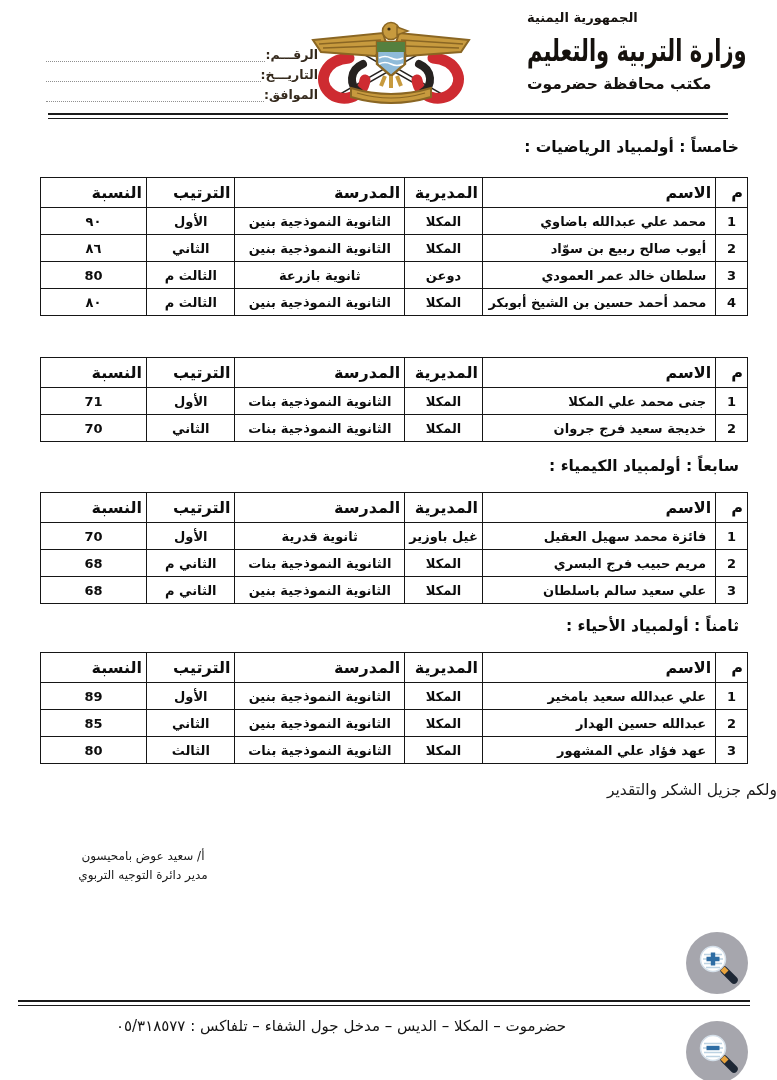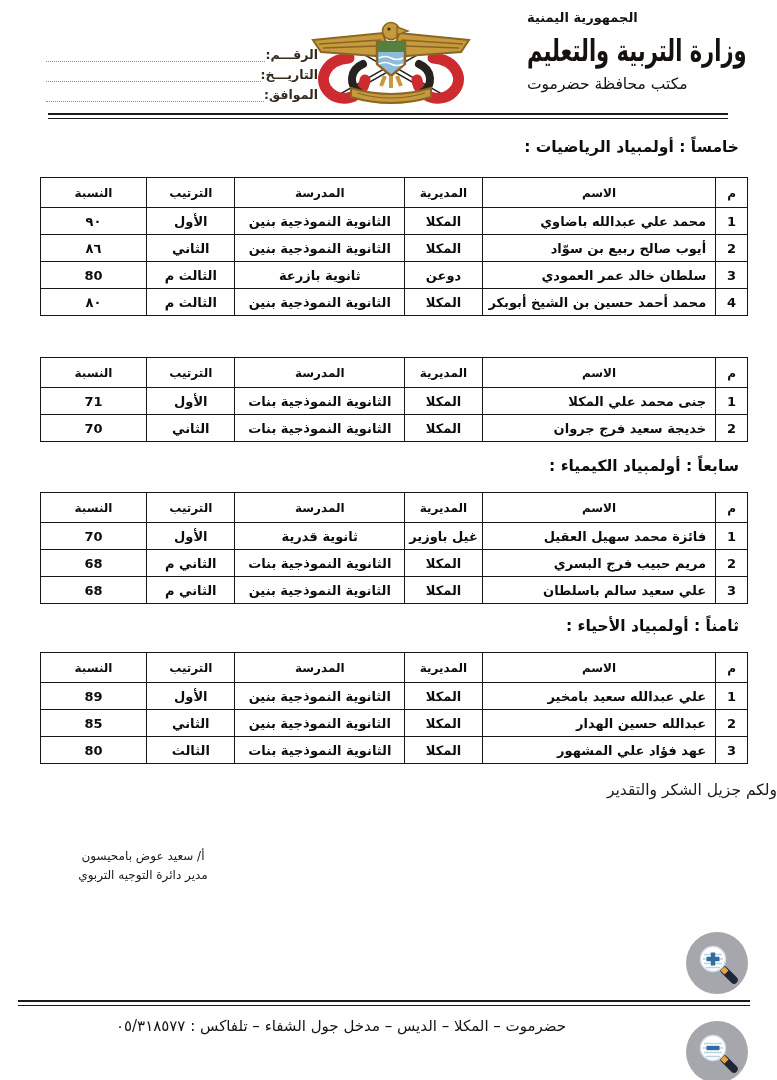--- a/index.html
+++ b/index.html
@@ -6,36 +6,36 @@
   .page {
     position:relative; width:777px; height:1080px; background:#ffffff;
     font-family:"DejaVu Sans", sans-serif; color:#121212; direction:rtl;
     overflow:hidden; margin:0 auto;
   }
   
   .ministry-block { position:absolute; top:10px; right:8px; width:242px; text-align:left; }
   .country { font-size:13px; font-weight:bold; color:#171310; }
   .ministry { font-size:21px; font-weight:bold; color:#15110d; white-space:nowrap;
               margin:14px 0 12px 0; transform:scaleY(1.45); transform-origin:center; letter-spacing:-1px; }
-  .office { font-size:15.5px; font-weight:normal; color:#171310; }
+  .office { font-size:15.5px; font-weight:bold; color:#171310; }
   .emblem { position:absolute; top:14px; left:305px; width:172px; height:96px; }
   .fields { position:absolute; top:32px; left:42px; width:276px;margin-top:10px; }
   .field-row { display:flex; align-items:flex-end; height:20px; direction:rtl; }
   .field-label { font-size:12.5px; font-weight:bold; color:#352a1d; white-space:nowrap; }
   .field-dots { flex:1; border-bottom:1.5px dotted #8f8f8f; height:13px; margin-left:4px; }
   .header-rule { position:absolute; top:113px; left:48px; right:49px; height:3px;
                  border-top:2.5px solid #1b1b1b; border-bottom:1.5px solid #1b1b1b; }
   
   .sec-title { position:absolute; right:38px; font-size:15.5px; font-weight:bold; color:#0e0e0e;margin-left:28px; }
   table.olymp { position:absolute; left:40px; width:708px; border-collapse:collapse;
                 table-layout:fixed; background:#fff; }
   table.olymp th, table.olymp td { border:1.3px solid #161616; padding:0 4px; text-align:center;
                 font-size:13px; font-weight:bold; color:#0d0d0d; overflow:hidden; white-space:nowrap; }
   table.olymp { border:1.8px solid #111; }
-  table.olymp thead th { height:29px; font-size:12px; }
+  table.olymp thead th { height:29px; font-size:16px;text-align:right; }
   table.olymp tbody td { height:26px; }
   table.olymp tbody td:nth-child(2) { text-align:right; padding-right:9px; }
   col.c-num{width:4.5%} col.c-name{width:33%} col.c-dir{width:11%}
   col.c-school{width:24%} col.c-rank{width:12.5%} col.c-pct{width:15%}
   
   .thanks { position:absolute; top:781px; left:0; right:0; 
             font-size:15.5px; color:#1a1a1a; font-weight:normal; }
   .signature { position:absolute; top:847px; left:52px; width:182px; text-align:center;
                font-size:12px; line-height:1.55; color:#1a1a1a; }
   

